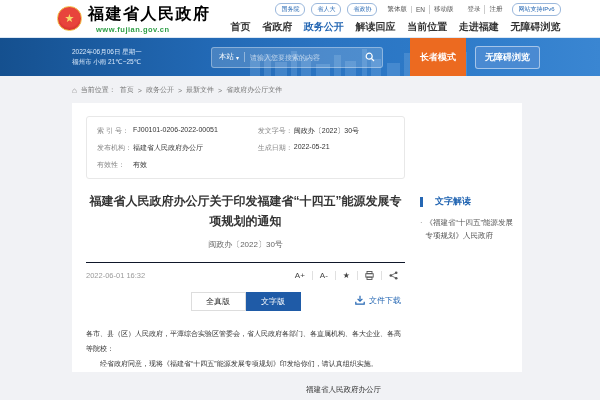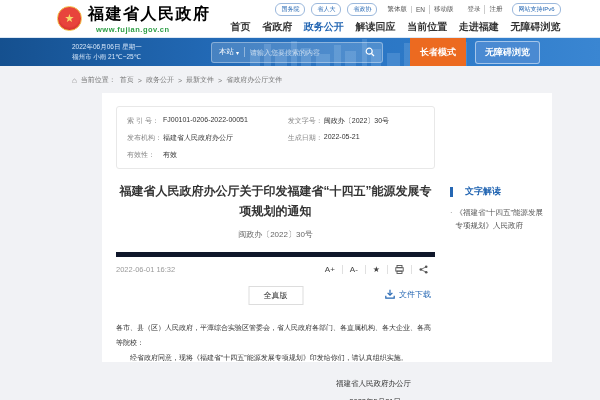--- a/index.html
+++ b/index.html
@@ -25,21 +25,21 @@
     font-size:6px; cursor:pointer; }
   .tiny-links { display:flex; align-items:center; }
   .tiny-links span { padding:0 4px; cursor:pointer; }
   .tiny-links span + span { border-left:1px solid #ccc; }
   .nav-row { display:flex; justify-content:space-between; font-size:10px;
     font-weight:bold; color:#333; }
   .nav-item { cursor:pointer; }
   .nav-item.active { color:#2567b3; }
 
   
-  .bluebar { height:28px; position:relative; overflow:hidden; display:flex; align-items:center;
+  .bluebar { height:38px; position:relative; overflow:hidden; display:flex; align-items:center;
     padding:0 60px 0 72px;
     background:linear-gradient(90deg,#15508f 0%,#2269b5 35%,#2a74c2 55%,#2e7bc9 75%,#3a86d2 100%); }
   .skyline { position:absolute; right:130px; bottom:0; opacity:.30; }
   .weather { position:relative; font-size:6.5px; color:#d9e9fb; line-height:1.6; width:112px; }
   .searchbox { position:relative; display:flex; align-items:center; width:172px; height:21px;
     background:rgba(255,255,255,.17); border:1px solid rgba(255,255,255,.35);
     border-radius:3px; padding:0 7px; gap:5px; }
   .scope { color:#fff; font-size:7.5px; display:flex; align-items:center; gap:2px; cursor:pointer; }
   .caret { font-size:6px; color:#fff; }
   .search-divider { width:1px; height:10px; background:rgba(255,255,255,.4); }
@@ -52,34 +52,34 @@
   .btn-access { position:relative; background:#4a8ad2; color:#fff; font-size:9px; font-weight:bold;
     border:1px solid rgba(255,255,255,.5); border-radius:3px; padding:4px 9px;
     margin-left:9px; cursor:pointer; }
 
   
   .content { padding-top:9px; }
   .breadcrumb { margin-left:72px; display:flex; align-items:center; gap:4px;
     font-size:7px; color:#777; }
   .breadcrumb .home-ic { font-size:8px; color:#888; }
   .breadcrumb span[data-crumb] { cursor:pointer; }
-  .card { margin:8px 0 0 102px; width:450px; height:269px; background:#fff; display:flex; }
+  .card { margin:8px 0 0 72px; width:450px; height:269px; background:#fff; display:flex; }
   .main { width:346px; padding:13px 13px 0 14px; }
 
   .infobox { border:1px solid #e8e8e8; border-radius:3px; padding:9px 10px 8px;
     display:grid; grid-template-columns:1.18fr 1fr; row-gap:7px; font-size:7px; }
   .field { display:flex; }
   .field .lbl { color:#888; width:36px; flex:none; }
   .field .val { color:#333; }
 
   .doc-title { margin:13px 2px 0; text-align:center; font-size:12px; font-weight:bold;
     color:#333; line-height:1.65; }
   .doc-num { text-align:center; font-size:8px; color:#666; margin-top:7px; }
 
-  .meta-row { margin-top:12px; border-top:5px solid #0f172a; padding-top:8px;
+  .meta-row { margin-top:12px; border-top:1px solid #0f172a; padding-top:8px;
     display:flex; justify-content:space-between; align-items:center; }
   .pub-time { font-size:7.5px; color:#9a9a9a; }
   .tools { display:flex; align-items:center; }
   .tool { font-size:8px; color:#444; padding:0 7px; cursor:pointer; display:flex; align-items:center; }
   .tool + .tool { border-left:1px solid #e0e0e0; }
   .tool svg { display:block; }
 
   .tabs-row { margin-top:12px; position:relative; height:20px; }
   .tabgroup { position:absolute; left:50%; transform:translateX(-50%); display:flex; }
   .tab { width:55px; height:19px; line-height:17px; text-align:center; font-size:8px;
@@ -247,20 +247,21 @@
               <line x1="1.8" y1="4.5" x2="7.2" y2="1.8" stroke="#555" stroke-width="0.8"></line>
               <line x1="1.8" y1="4.5" x2="7.2" y2="7.2" stroke="#555" stroke-width="0.8"></line>
             </svg>
           </span>
         </span>
       </div>
 
       <div class="tabs-row">
         <div class="tabgroup">
           <span class="tab">全真版</span>
+          <span class="tab active">文字版</span>
         </div>
         <span class="download">
           <svg width="10" height="10" viewBox="0 0 10 10">
             <line x1="5" y1="0.8" x2="5" y2="5.6" stroke="#2567b3" stroke-width="1.2"></line>
             <polyline points="2.6,3.8 5,6.2 7.4,3.8" fill="none" stroke="#2567b3" stroke-width="1.2"></polyline>
             <polyline points="0.8,6.8 0.8,9.2 9.2,9.2 9.2,6.8" fill="none" stroke="#2567b3" stroke-width="1.2"></polyline>
           </svg>
           <span>文件下载</span>
         </span>
       </div>

